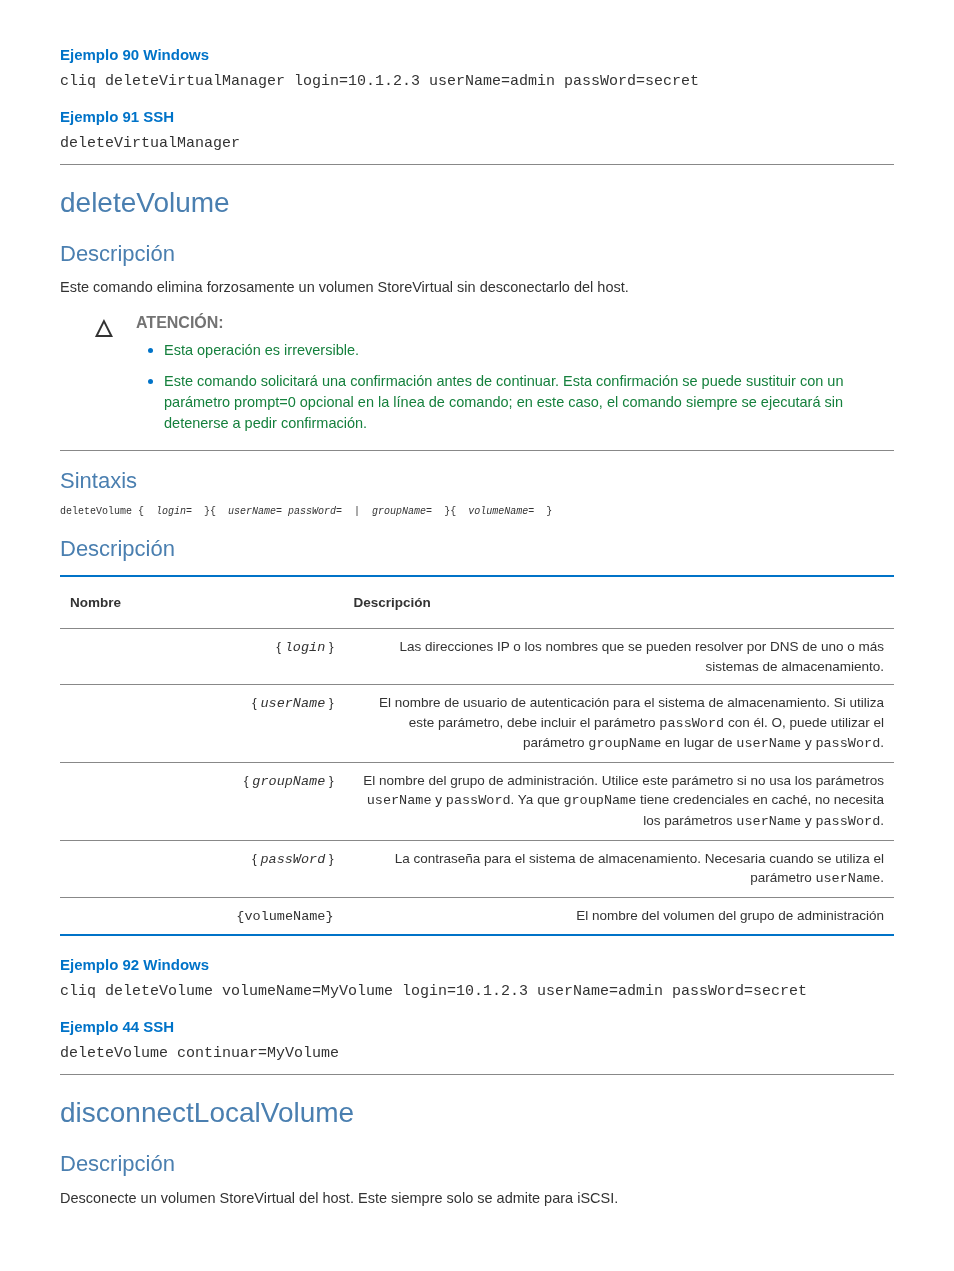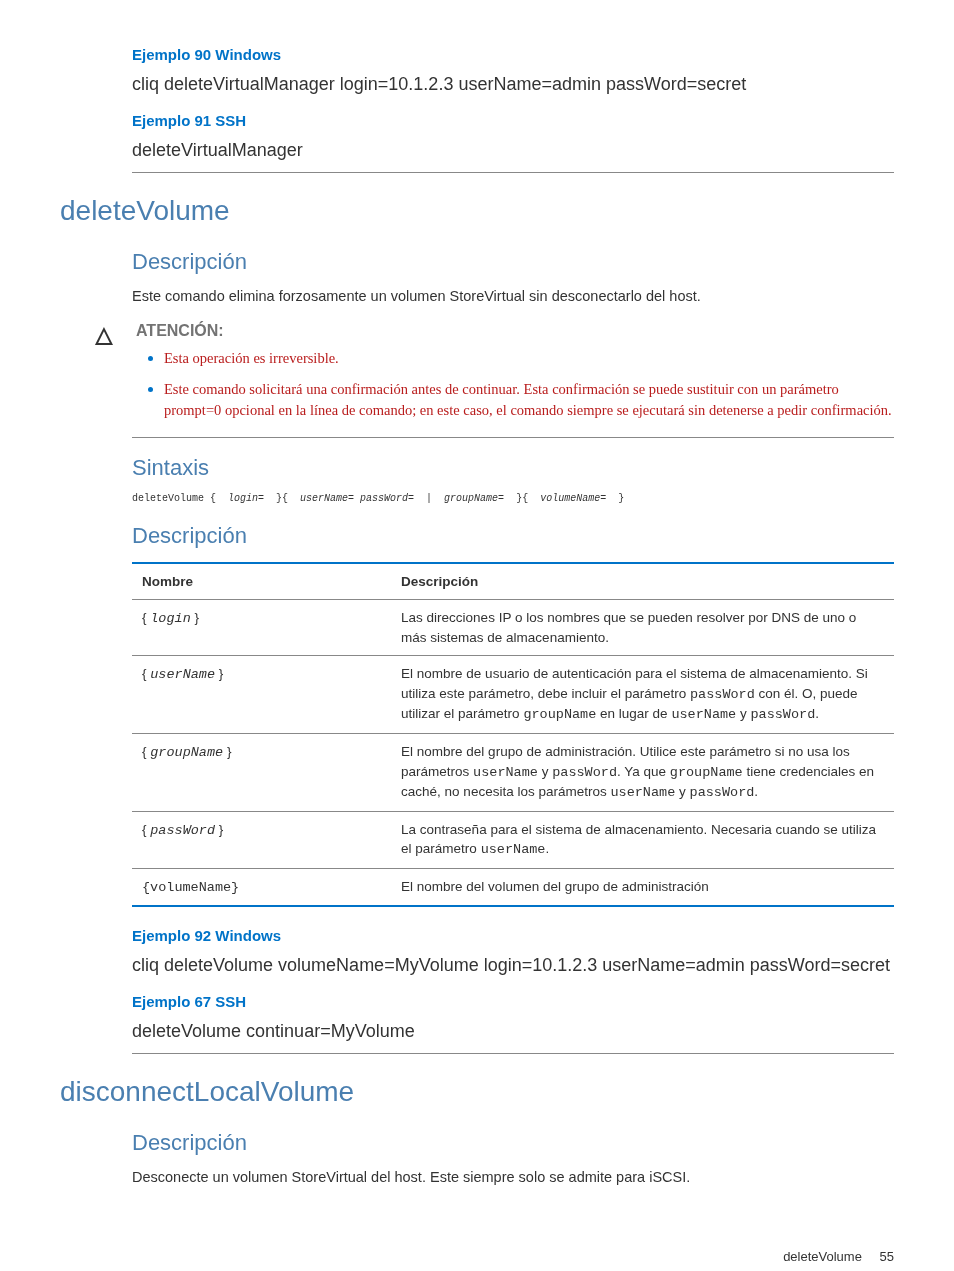--- a/index.html
+++ b/index.html
@@ -5,31 +5,30 @@
   body {
     font-family: Arial, Helvetica, sans-serif;
     font-size: 14.5px;
     color: #333;
     margin: 0;
     padding: 30px 60px 40px 60px;
     line-height: 1.45;
     background: #fff;
   }
   .content {
-    margin-left: 72px;
   }
   .h-example {
     color: #0073c8;
     font-weight: bold;
     font-size: 15px;
     margin: 14px 0 6px 0;
   }
   .code {
-    font-family: Liberation Sans, sans-serif;
-    font-size: 18px;
+    font-family: Liberation Mono, monospace;
+    font-size: 15px;
     white-space: pre-wrap;
     margin: 4px 0 10px 0;
     line-height: 1.35;
   }
   .h1 {
     color: #4a7fb0;
     font-size: 28px;
     font-weight: normal;
     margin: 18px 0 12px 0;
   }
@@ -70,22 +69,21 @@
     color: #737373;
     font-weight: bold;
     font-size: 16px;
   }
   ul.bullets {
     margin: 4px 0 10px 0;
     padding-left: 28px;
   }
   ul.bullets li {
     margin-bottom: 8px;
-    color: #b91c1c;
-    font-family: Liberation Serif, serif;
+    color: #15803d;
   }
   ul.bullets li::marker {
     color: #0073c8;
     font-size: 16px;
   }
   .mono-inline {
     font-family: "Courier New", monospace;
   }
   .mono-italic {
     font-family: "Courier New", monospace;
@@ -93,28 +91,29 @@
   }
   table.params {
     border-collapse: collapse;
     width: 100%;
     margin: 10px 0 18px 0;
     font-size: 13.5px;
   }
   table.params th {
     text-align: left;
     font-weight: bold;
-    padding: 8px 10px;
+    padding: 16px 10px;
     border-top: 2px solid #0073c8;
     border-bottom: 1px solid #888;
   }
   table.params td {
     padding: 8px 10px;
     border-bottom: 1px solid #888;
     vertical-align: top;
+    text-align: right;
   }
   table.params tr:last-child td {
     border-bottom: 2px solid #0073c8;
   }
   .footer {
     position: relative;
     margin-top: 60px;
     text-align: right;
     font-size: 13px;
   }
@@ -203,21 +202,21 @@
       <tr>
         <td><span class="mono-inline">{volumeName}</span></td>
         <td>El nombre del volumen del grupo de administración</td>
       </tr>
     </tbody>
   </table>
 
   <div class="h-example">Ejemplo 92 Windows</div>
   <div class="code">cliq deleteVolume volumeName=MyVolume login=10.1.2.3 userName=admin passWord=secret</div>
 
-  <div class="h-example">Ejemplo 67 SSH</div>
+  <div class="h-example">Ejemplo 44 SSH</div>
   <div class="code">deleteVolume continuar=MyVolume</div>
   <hr class="rule">
 </div>
 
 <div class="h1 full-left">disconnectLocalVolume</div>
 
 <div class="content">
   <div class="h2">Descripción</div>
   <div class="para">Desconecte un volumen StoreVirtual del host. Este siempre solo se admite para iSCSI.</div>
 </div>

